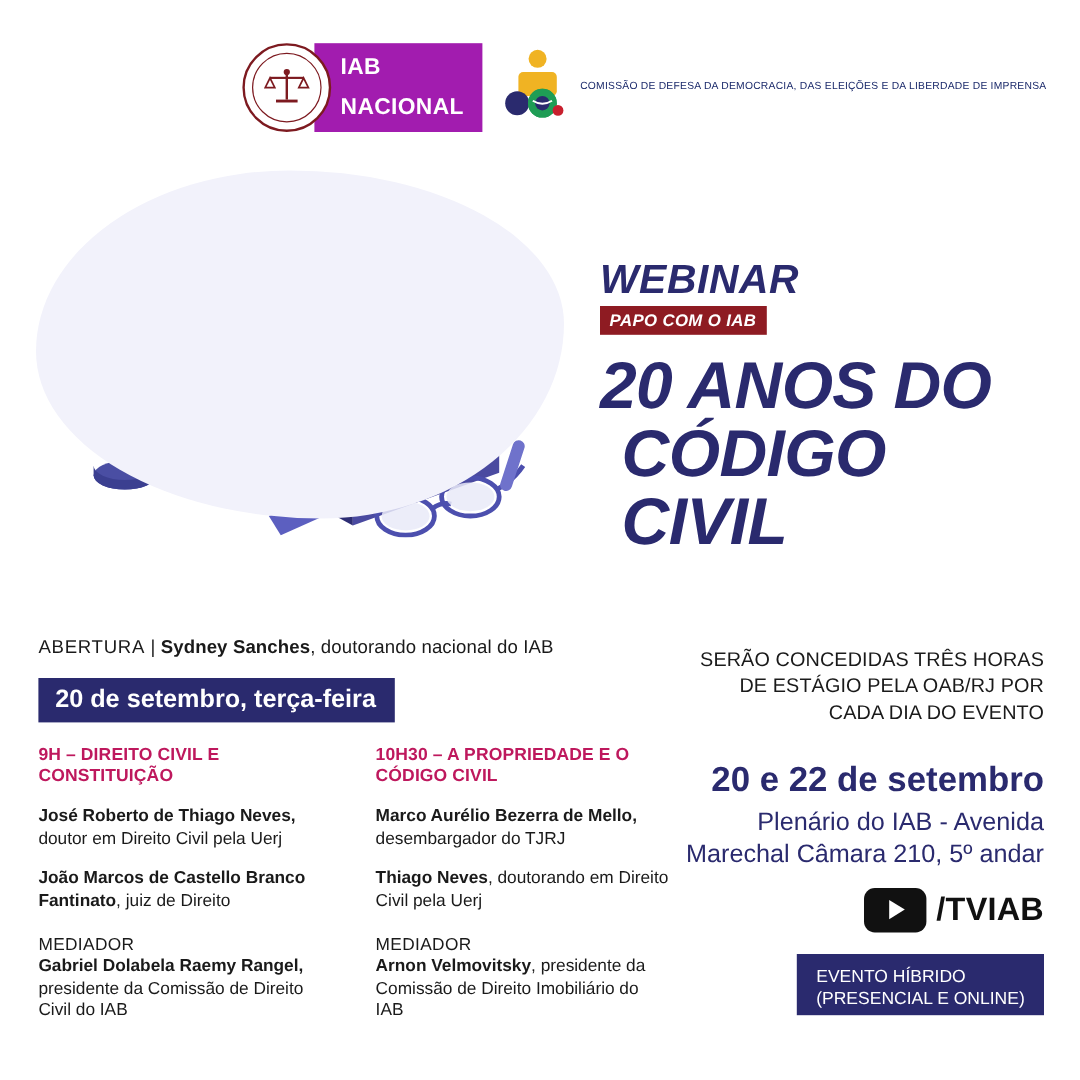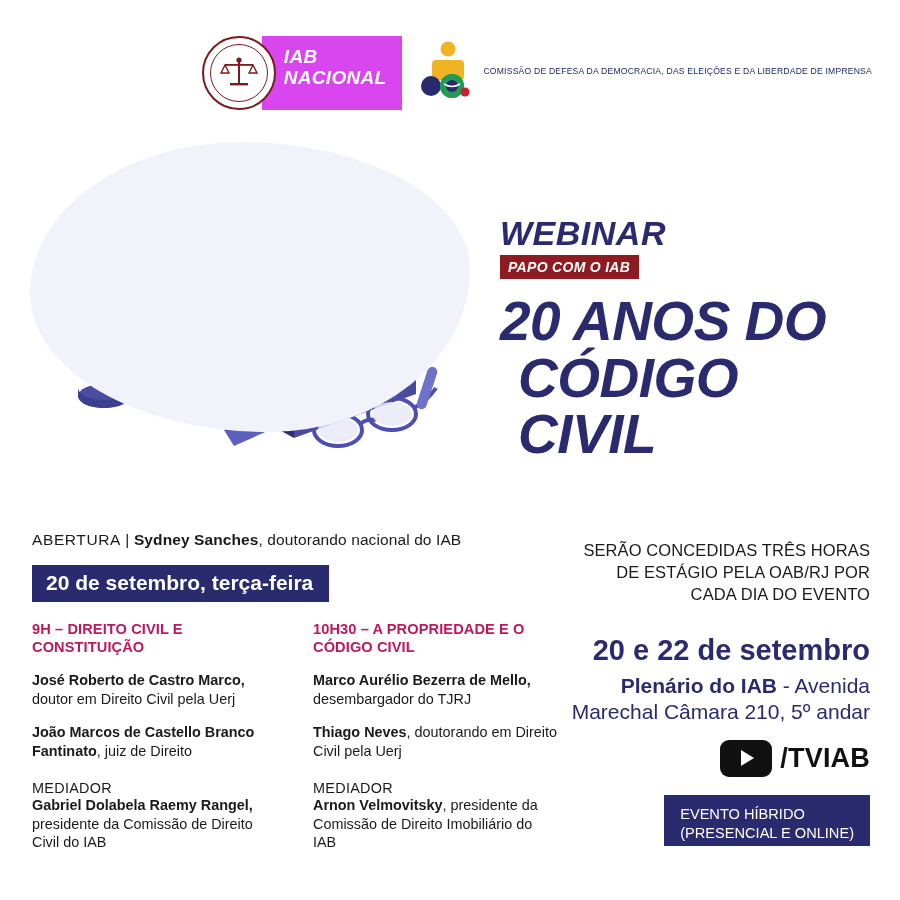--- a/index.html
+++ b/index.html
@@ -40,30 +40,29 @@
   .seal-inner {
     width: 58px; height: 58px;
     border-radius: 50%;
     border: 1px solid #7d1a20;
     display: flex; align-items: center; justify-content: center;
     font-size: 7px; color: #7d1a20; text-align: center; line-height: 1.05;
     font-weight: bold;
     overflow: hidden;
   }
   .iab-name {
-    background: #d946ef;
+    background: #a21caf;
     color: #ffffff;
     padding: 10px 16px 10px 22px;
     margin-left: -14px;
-    display: flex; flex-direction: column; justify-content: flex-start;
+    display: flex; flex-direction: column; justify-content: space-between;
     font-weight: bold;
     line-height: 1.12;
     font-size: 19px;
     letter-spacing: .3px;
-    font-style: italic;
   }
   .comissao {
     display: flex; align-items: center; gap: 9px;
     padding-top: 4px;
   }
   .comissao-mark { position: relative; width: 56px; height: 62px; flex: none; }
   .comissao-text {
     font-size: 8.6px; color: #1b2a6b; font-weight: normal;
     line-height: 1.28; letter-spacing: .2px; text-transform: uppercase;
   }
@@ -138,21 +137,21 @@
     font-size: 16.5px; color: #1a1a1a; line-height: 1.32; letter-spacing: .1px;
   }
   .dates {
     margin-top: 30px;
     font-size: 29px; font-weight: bold; color: #2a2a6e; line-height: 1.1;
   }
   .place {
     margin-top: 6px;
     font-size: 21px; color: #2a2a6e; line-height: 1.25;
   }
-  .place b { font-weight: bold; }
+  .place b { font-weight: normal; }
   .yt { margin-top: 14px; display: flex; justify-content: flex-end; align-items: center; gap: 8px; }
   .yt-icon {
     width: 52px; height: 37px; background: #111111; border-radius: 9px;
     display: flex; align-items: center; justify-content: center;
   }
   .yt-tri {
     width: 0; height: 0;
     border-left: 13px solid #ffffff;
     border-top: 8px solid transparent;
     border-bottom: 8px solid transparent;
@@ -295,21 +294,21 @@
     </div>
 
     <div class="date-banner">20 de setembro, terça-feira</div>
 
     <div class="cols">
 
       <div class="col">
         <div class="sess-title">9H – DIREITO CIVIL E CONSTITUIÇÃO</div>
 
         <div class="entry">
-          <b>José Roberto de Castro Marco,</b>
+          <b>José Roberto de Thiago Neves,</b>
           <span>doutor em Direito Civil pela Uerj</span>
         </div>
 
         <div class="entry">
           <b>João Marcos de Castello Branco Fantinato</b><span>, juiz de Direito</span>
         </div>
 
         <div class="med-label">MEDIADOR</div>
         <div class="med-entry">
           <b>Gabriel Dolabela Raemy Rangel,</b>

